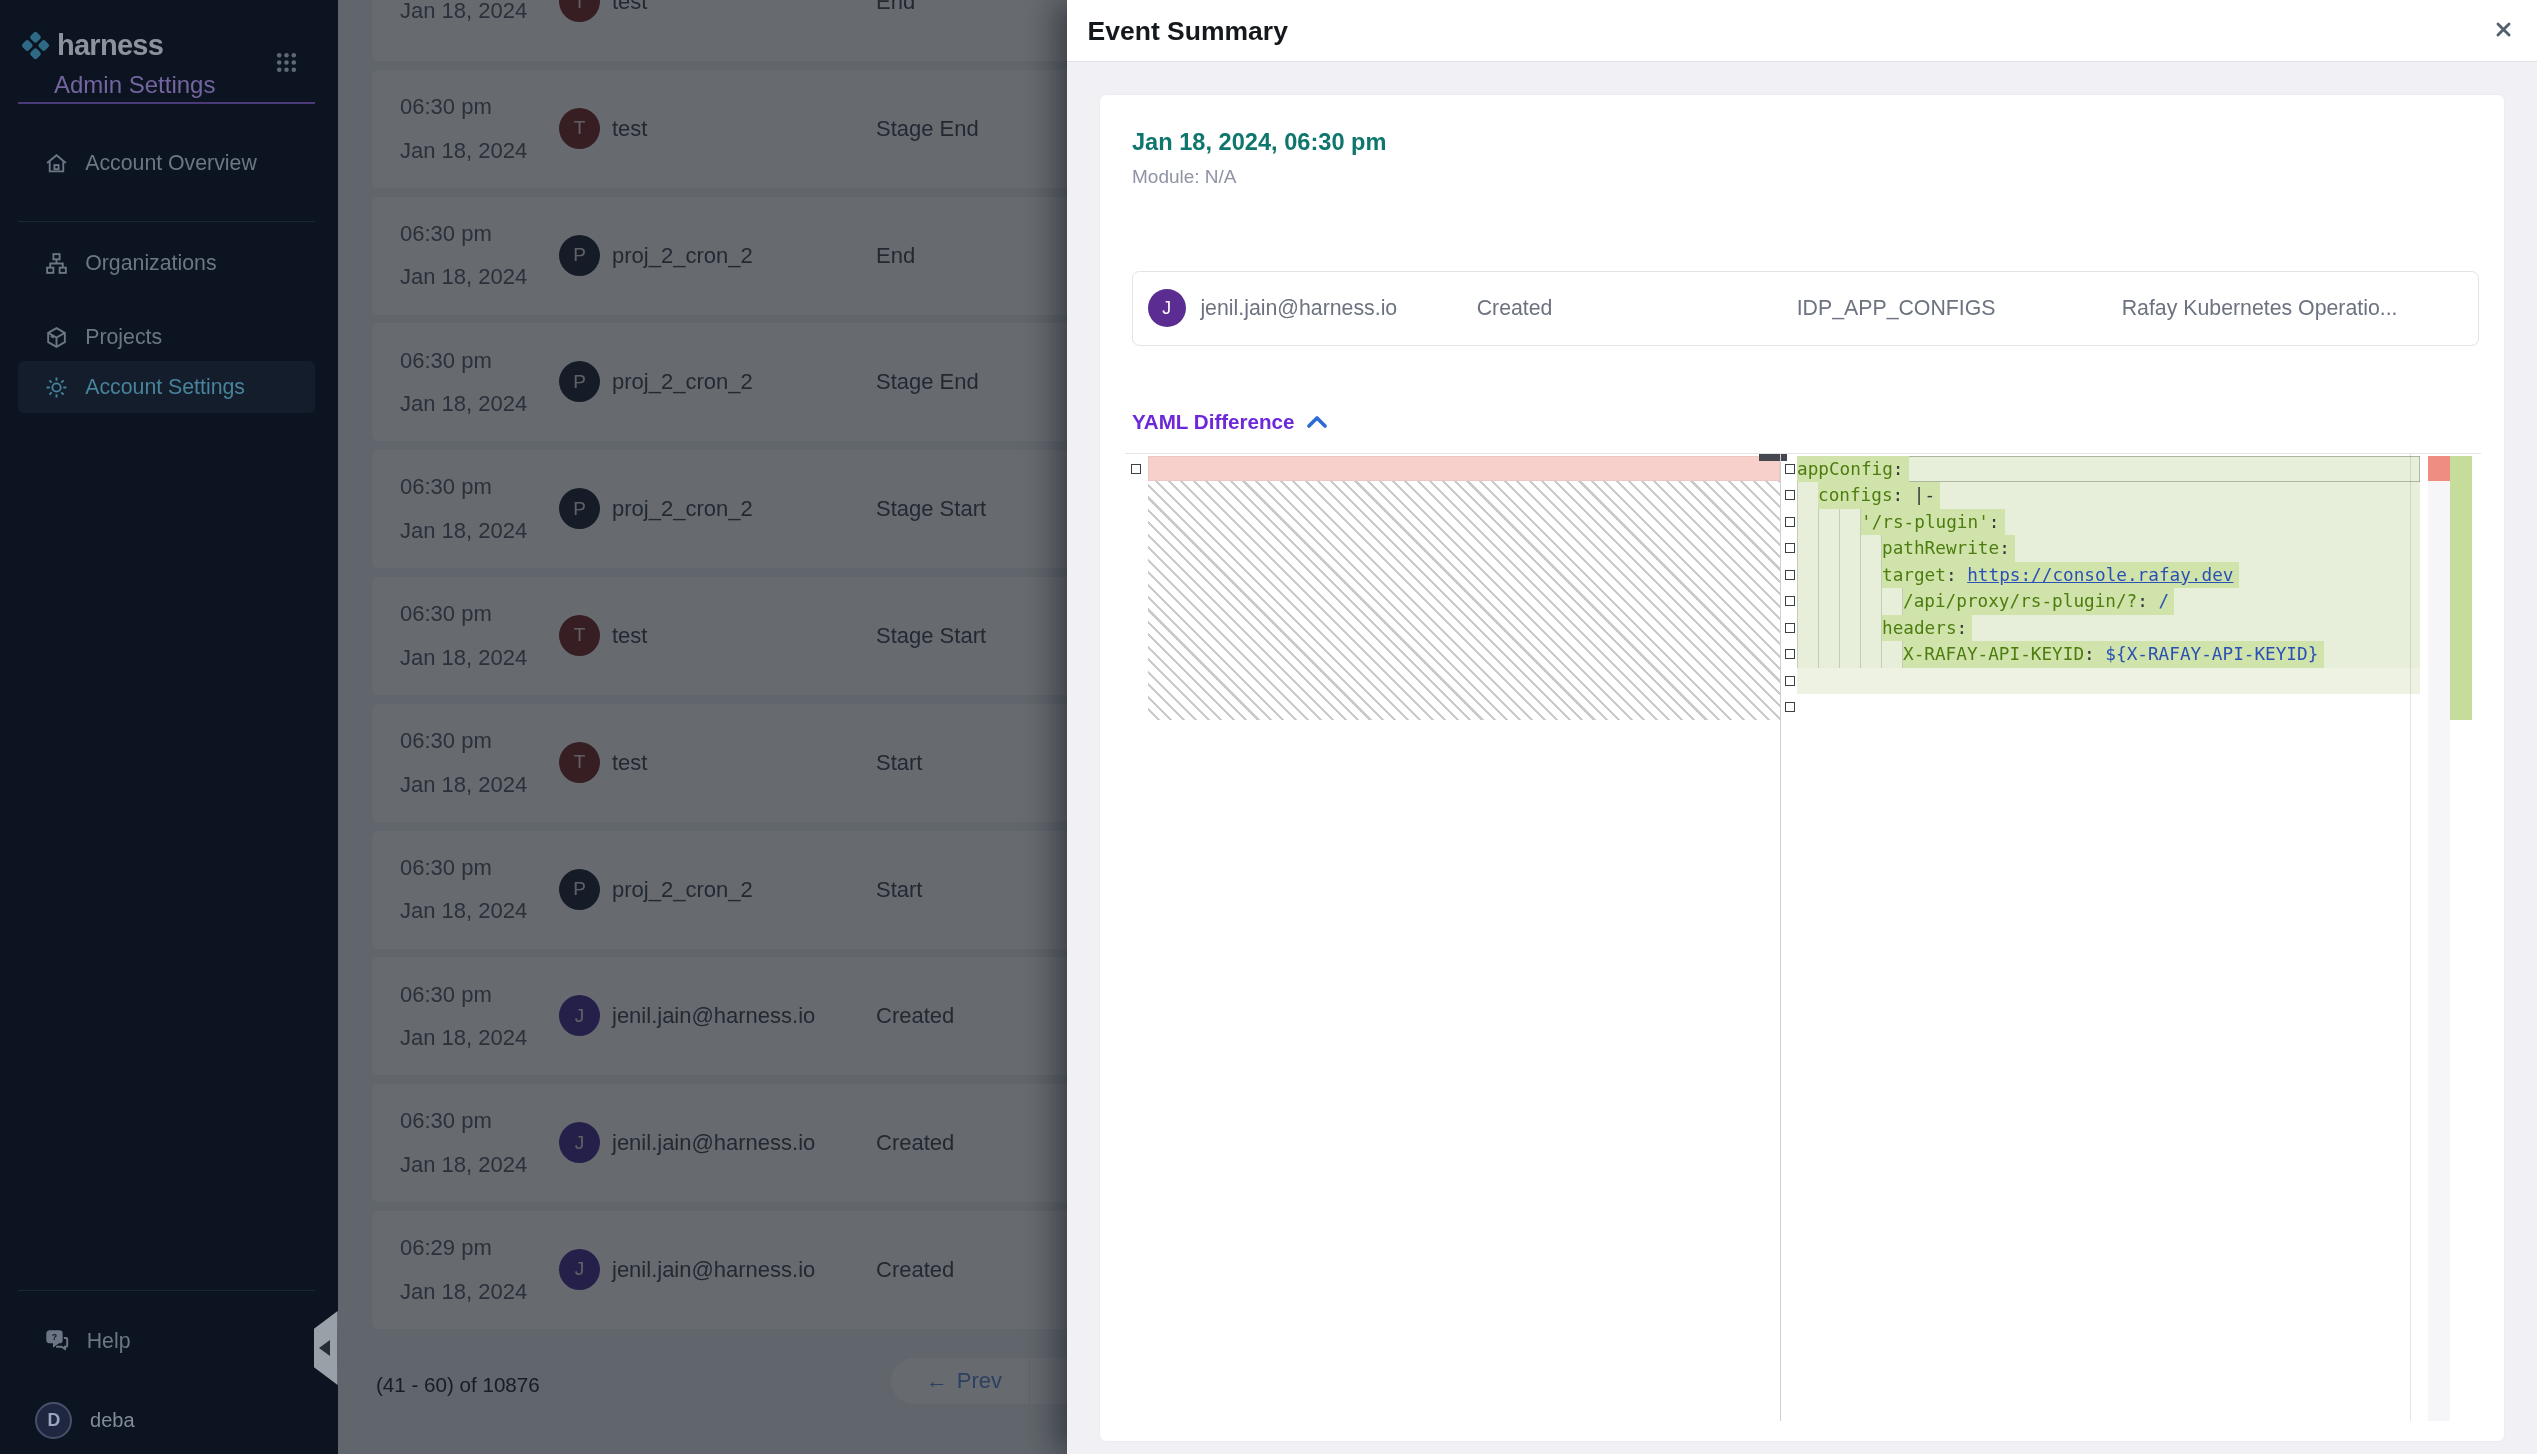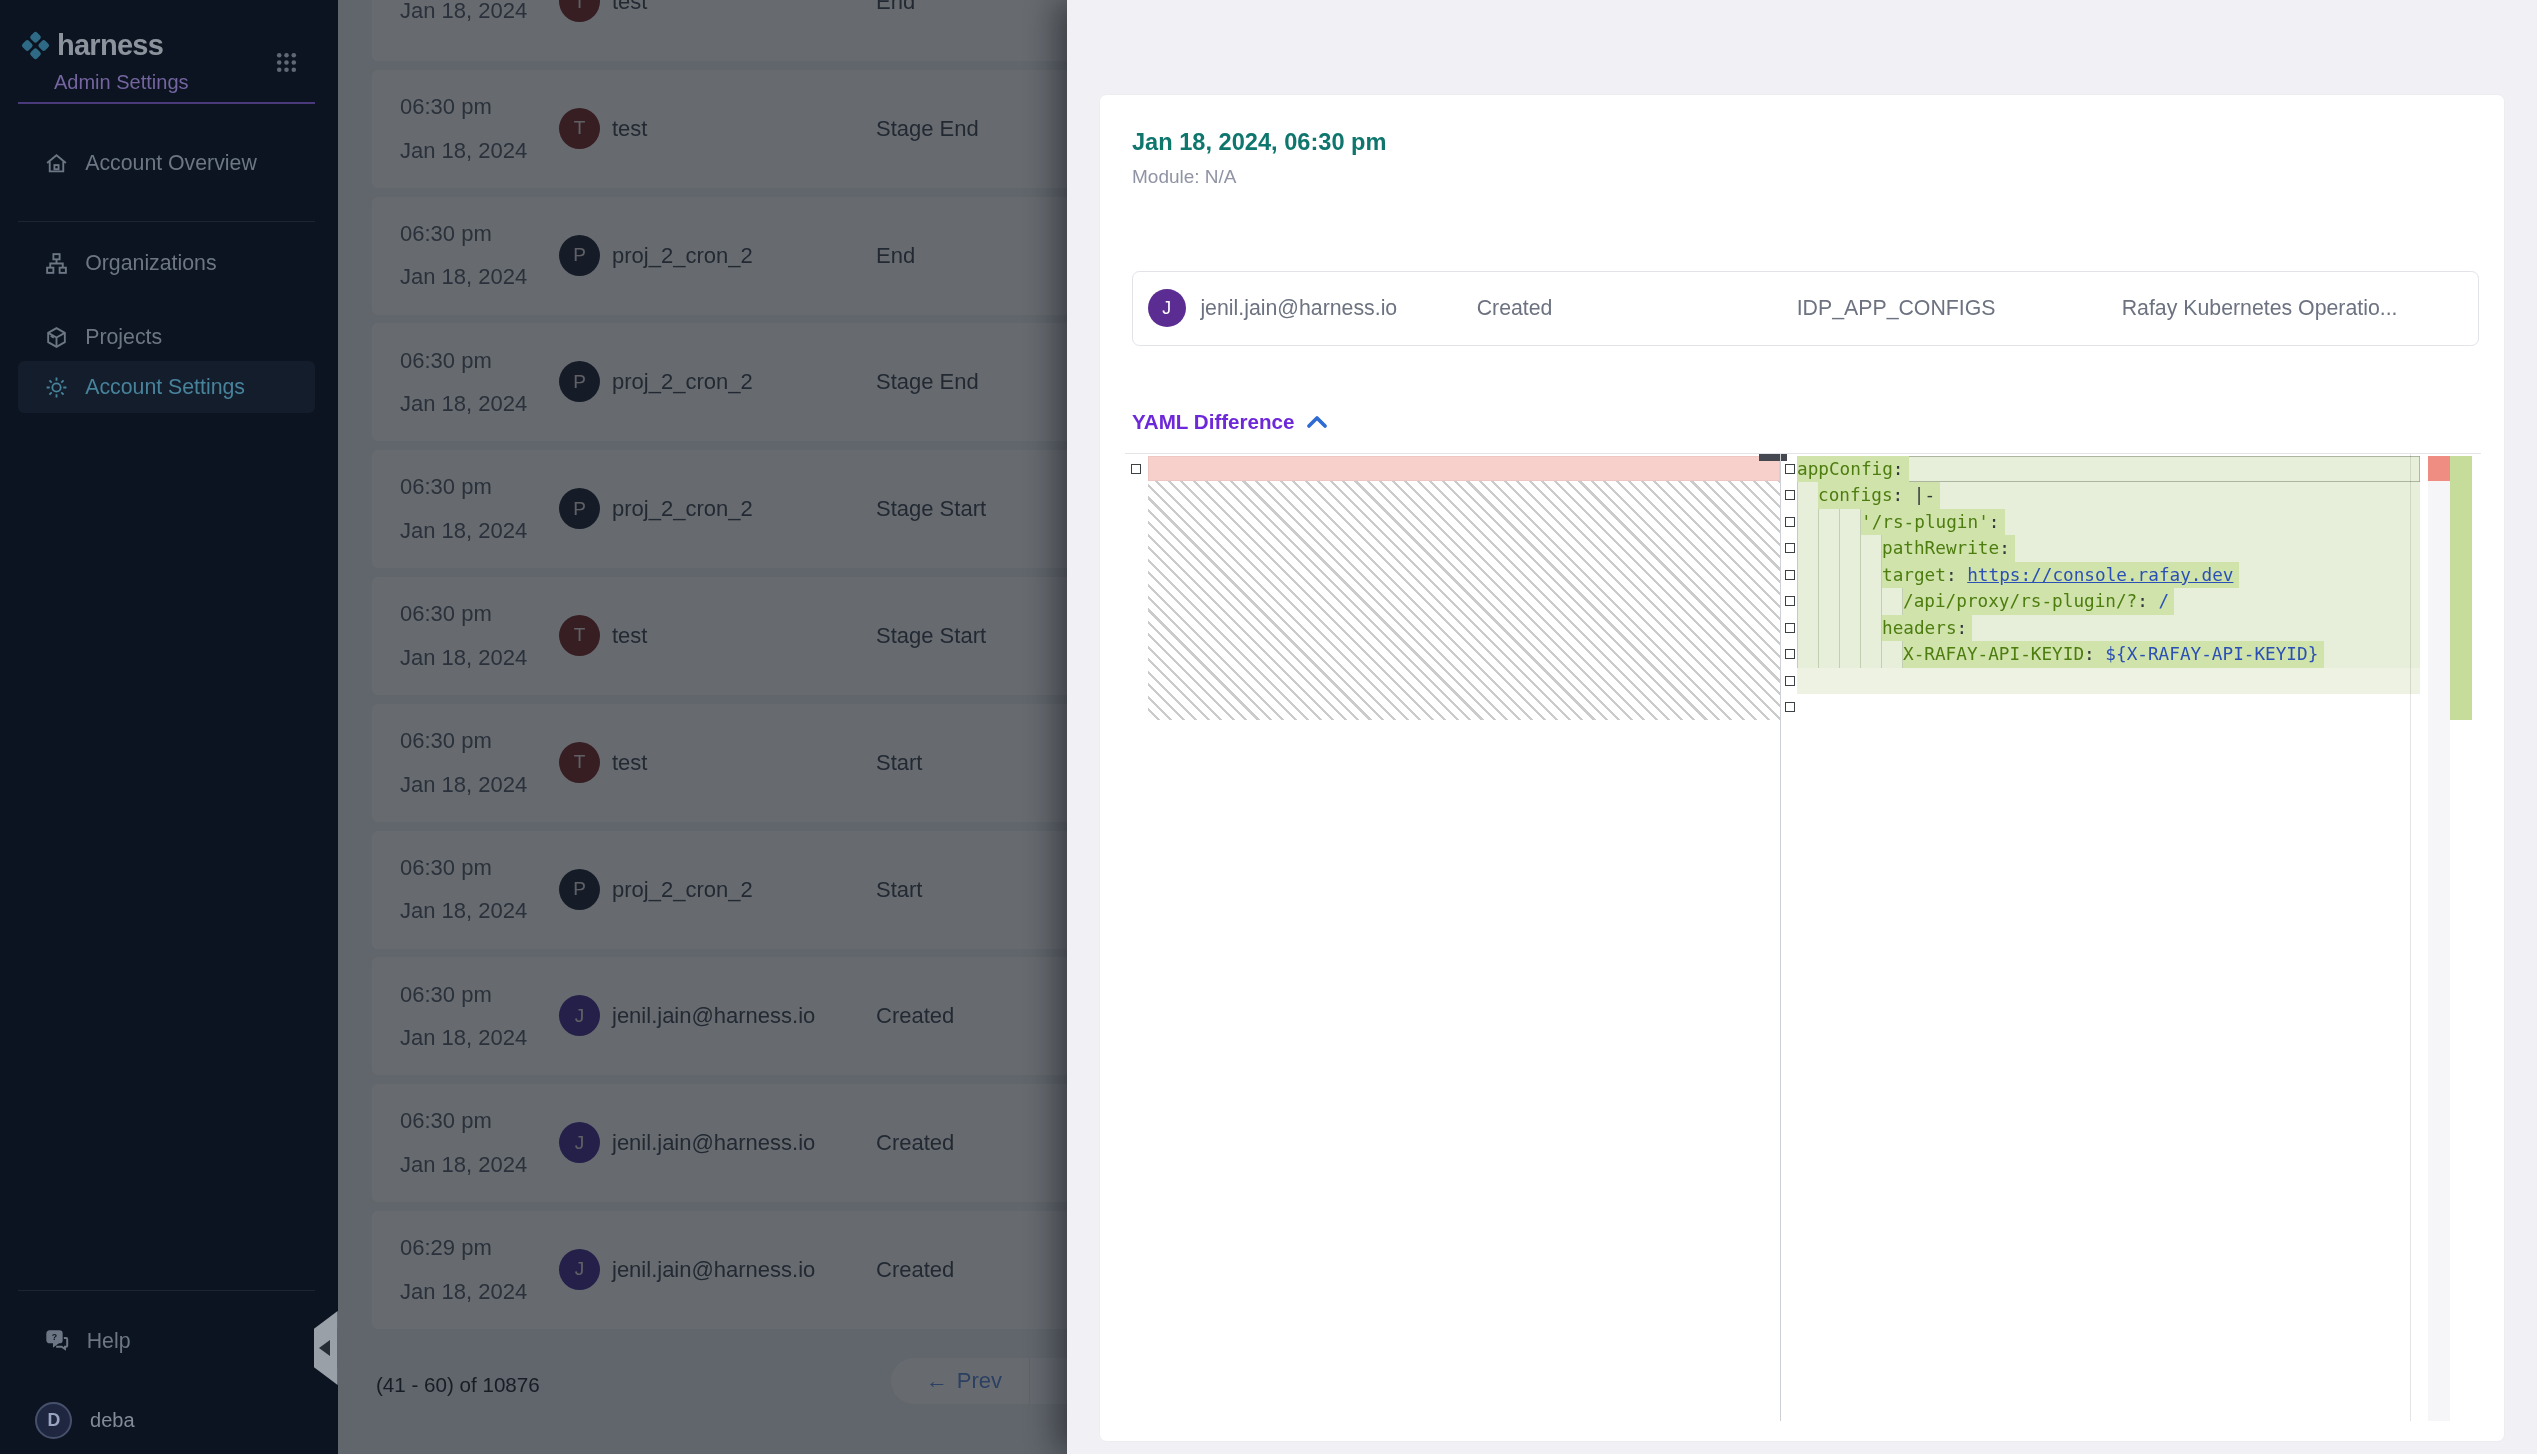--- a/index.html
+++ b/index.html
@@ -5,21 +5,21 @@
   * { margin:0; padding:0; box-sizing:border-box; }
   html,body { width:2538px; height:1454px; overflow:hidden; }
   body { position:relative; font-family:"Liberation Sans", sans-serif; background:#eef0f3; }
 
   
   .sidebar { position:absolute; left:0; top:0; width:338px; height:1454px; background:#0b1420; z-index:2; }
   .logo-row { position:absolute; left:20px; top:29px; display:flex; align-items:center; gap:5.9px; }
   .logo-icon { width:31px; height:31px; }
   .logo-text { font-size:29px; font-weight:bold; color:#8c939c; letter-spacing:-0.7px; }
   .grid-icon { position:absolute; left:274px; top:50px; width:25px; height:25px; color:#5f6873; cursor:pointer; }
-  .admin-label { position:absolute; left:54px; top:71px; font-size:20px; color:#74649f; }
+  .admin-label { position:absolute; left:54px; top:71px; font-size:24px; color:#74649f; }
   .purple-rule { position:absolute; left:17.7px; top:102px; width:297px; height:2.2px; background:#4a3a7c; }
   .nav-div { position:absolute; left:17.7px; width:297px; height:0.7px; background:#1c2633; }
   .nav-div.d1 { top:221px; } .nav-div.d2 { top:1290px; }
   .nav-item { position:absolute; left:17.7px; width:297px; height:46px; border-radius:5.9px;
     display:flex; align-items:center; gap:16px; padding-left:26.5px; color:#6d7684; font-size:21.3px; cursor:pointer; }
   .nav-item .nav-icon { width:25px; height:25px; flex:0 0 25px; }
   .nav-item.pos-home-icon { top:140px; }
   .nav-item.pos-org-icon  { top:240px; }
   .nav-item.pos-cube-icon { top:314px; }
   .nav-item.pos-gear-icon { top:361px; height:52px; background:#131d2b; color:#47839b; }
@@ -303,20 +303,28 @@
     <span class="prev-btn">
       <span>←</span>
       <span>Prev</span>
     </span>
     <span class="page-btn">1</span>
   </div>
 </main>
 <div class="dim-overlay"></div>
 
 <section class="drawer">
+  <header class="drawer-header">
+    <span class="drawer-title">Event Summary</span>
+    <span class="close-btn">
+      <svg viewBox="0 0 24 24" width="19" height="19" stroke="currentColor" stroke-width="3.6" stroke-linecap="round">
+        <path d="M5 5 19 19 M19 5 5 19" fill="none"></path>
+      </svg>
+    </span>
+  </header>
 
   <div class="drawer-card">
     <div class="event-date">Jan 18, 2024, 06:30 pm</div>
     <div class="module-line">Module: N/A</div>
 
     <div class="tbl">
       <div class="tbl-rowbox">
         <span class="cell-user">
           <span class="tbl-avatar">J</span>
           <span>jenil.jain@harness.io</span>

